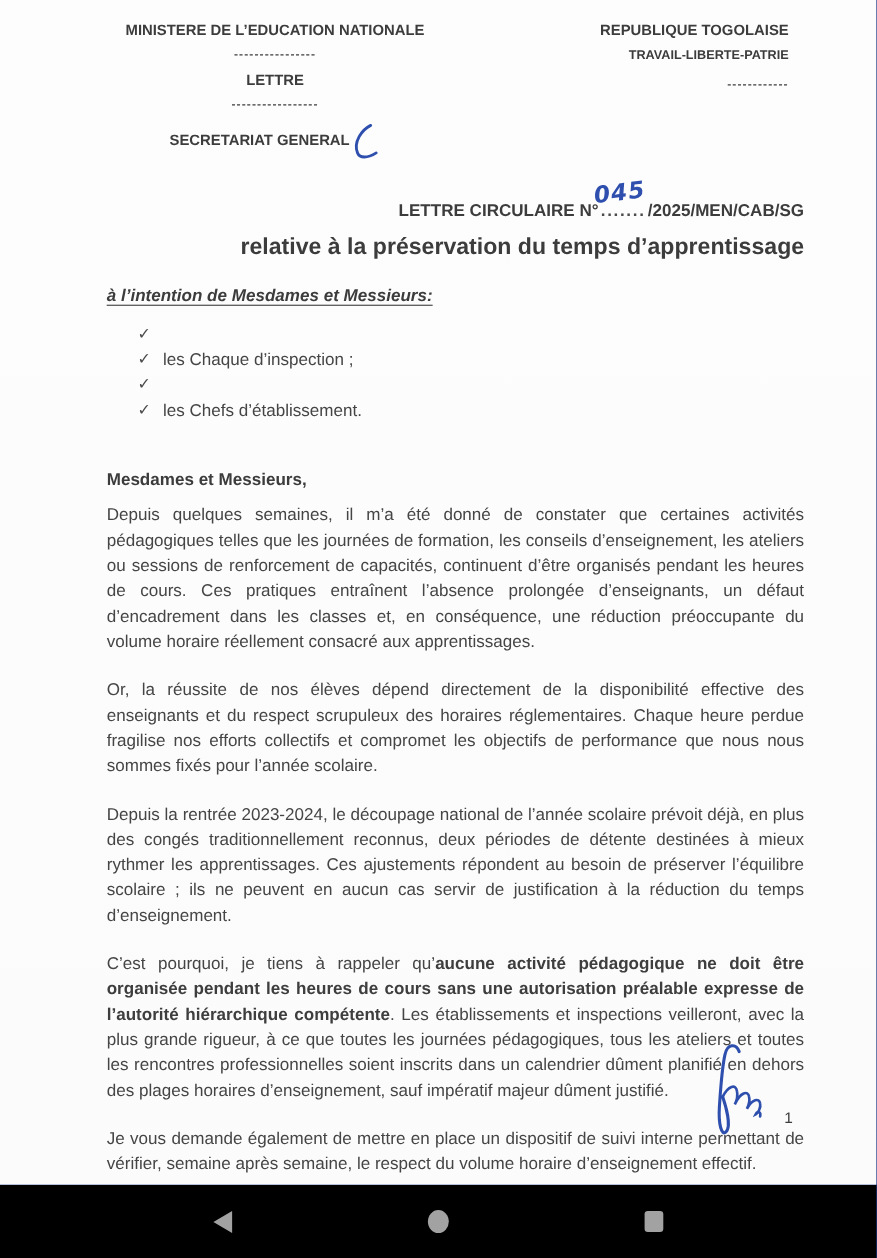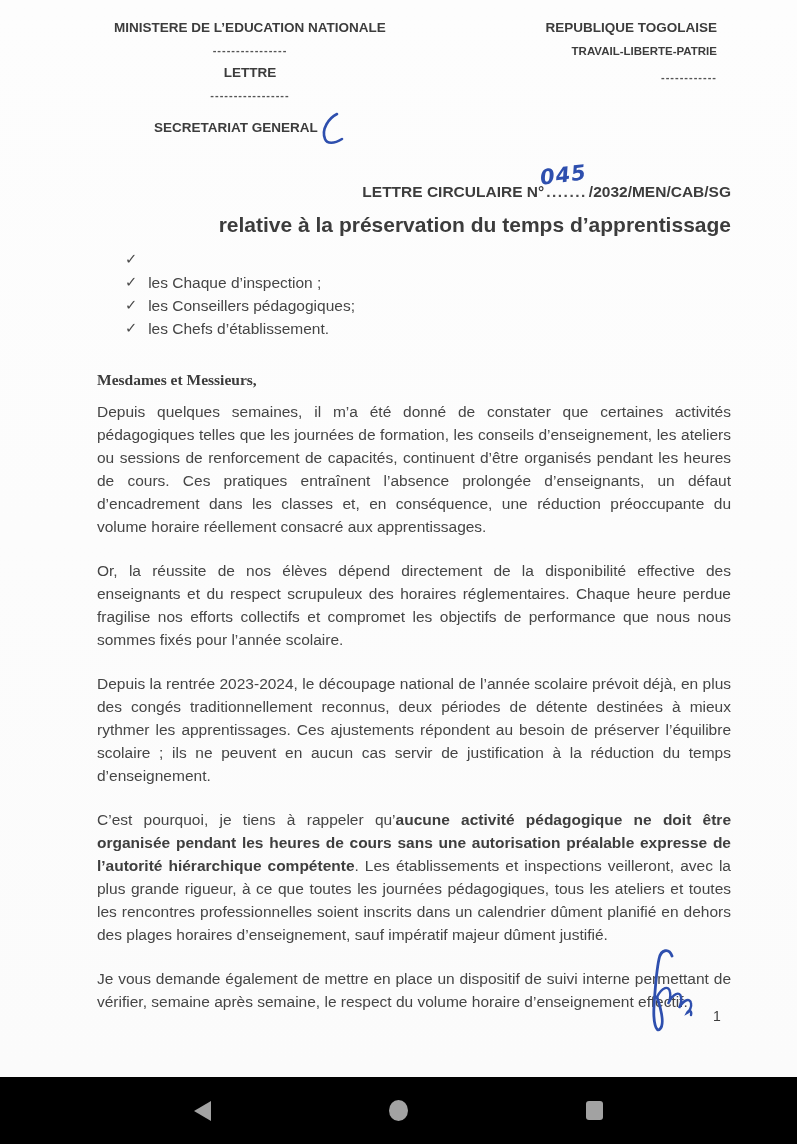--- a/index.html
+++ b/index.html
@@ -51,21 +51,21 @@
   .intent-heading {
     display:inline-block; margin-top:22px;
     font-weight:bold; font-style:italic; font-size:15.5px; color:#3c3c3c;
     text-decoration:underline; text-underline-offset:3px;
   }
   .recipients { list-style:none; margin:12px 0 0 28px; }
   .recipients li { display:flex; gap:11px; line-height:23px; }
   .check { color:#4a4a4a; font-size:14.5px; }
 
   
-  .greeting { font-weight:bold; color:#3c3c3c; margin-top:28px;font-family:Liberation Serif, serif; }
+  .greeting { font-weight:bold; color:#3c3c3c; margin-top:40px; }
   .para { text-align:justify; margin-top:9px; }
   .para + .para { margin-top:21px; }
   .para .bold { font-weight:bold; color:#3e3e3e; }
 
   
   .signature { position:absolute; left:630px; top:946px; }
   .page-number { position:absolute; left:713px; top:1005px; font-size:14px; color:#3c3c3c; }
 
   
   .navbar {
@@ -99,37 +99,39 @@
       </div>
       <div class="lh-right">
         <div class="lh-line">REPUBLIQUE TOGOLAISE</div>
         <div class="lh-line lh-motto">TRAVAIL-LIBERTE-PATRIE</div>
         <div class="lh-divider">------------</div>
       </div>
     </div>
 
     <div class="title-block">
       <div class="title-line">
-        <span>LETTRE CIRCULAIRE N°</span><span class="dots-wrap"><span class="dots">.......</span><span class="handwritten-number">045</span></span><span>/2032/MEN/CAB/SG</span>
+        <span>LETTRE CIRCULAIRE N°</span><span class="dots-wrap"><span class="dots">.......</span><span class="handwritten-number">045</span></span><span>/2025/MEN/CAB/SG</span>
       </div>
       <div class="subtitle">relative à la préservation du temps d’apprentissage</div>
     </div>
 
+    <div>
+      <span class="intent-heading">à l’intention de Mesdames et Messieurs:</span>
+    </div>
 
     <ul class="recipients">
       <li>
         <span class="check">✓</span>
       </li>
       <li>
         <span class="check">✓</span>
         <span>les Chaque d’inspection ;</span>
       </li>
       <li>
         <span class="check">✓</span>
-        <span>les Conseillers pédagogiques;</span>
       </li>
       <li>
         <span class="check">✓</span>
         <span>les Chefs d’établissement.</span>
       </li>
     </ul>
 
     <p class="greeting">Mesdames et Messieurs,</p>
 
     <p class="para">Depuis quelques semaines, il m’a été donné de constater que certaines activités pédagogiques telles que les journées de formation, les conseils d’enseignement, les ateliers ou sessions de renforcement de capacités, continuent d’être organisés pendant les heures de cours. Ces pratiques entraînent l’absence prolongée d’enseignants, un défaut d’encadrement dans les classes et, en conséquence, une réduction préoccupante du volume horaire réellement consacré aux apprentissages.</p>

